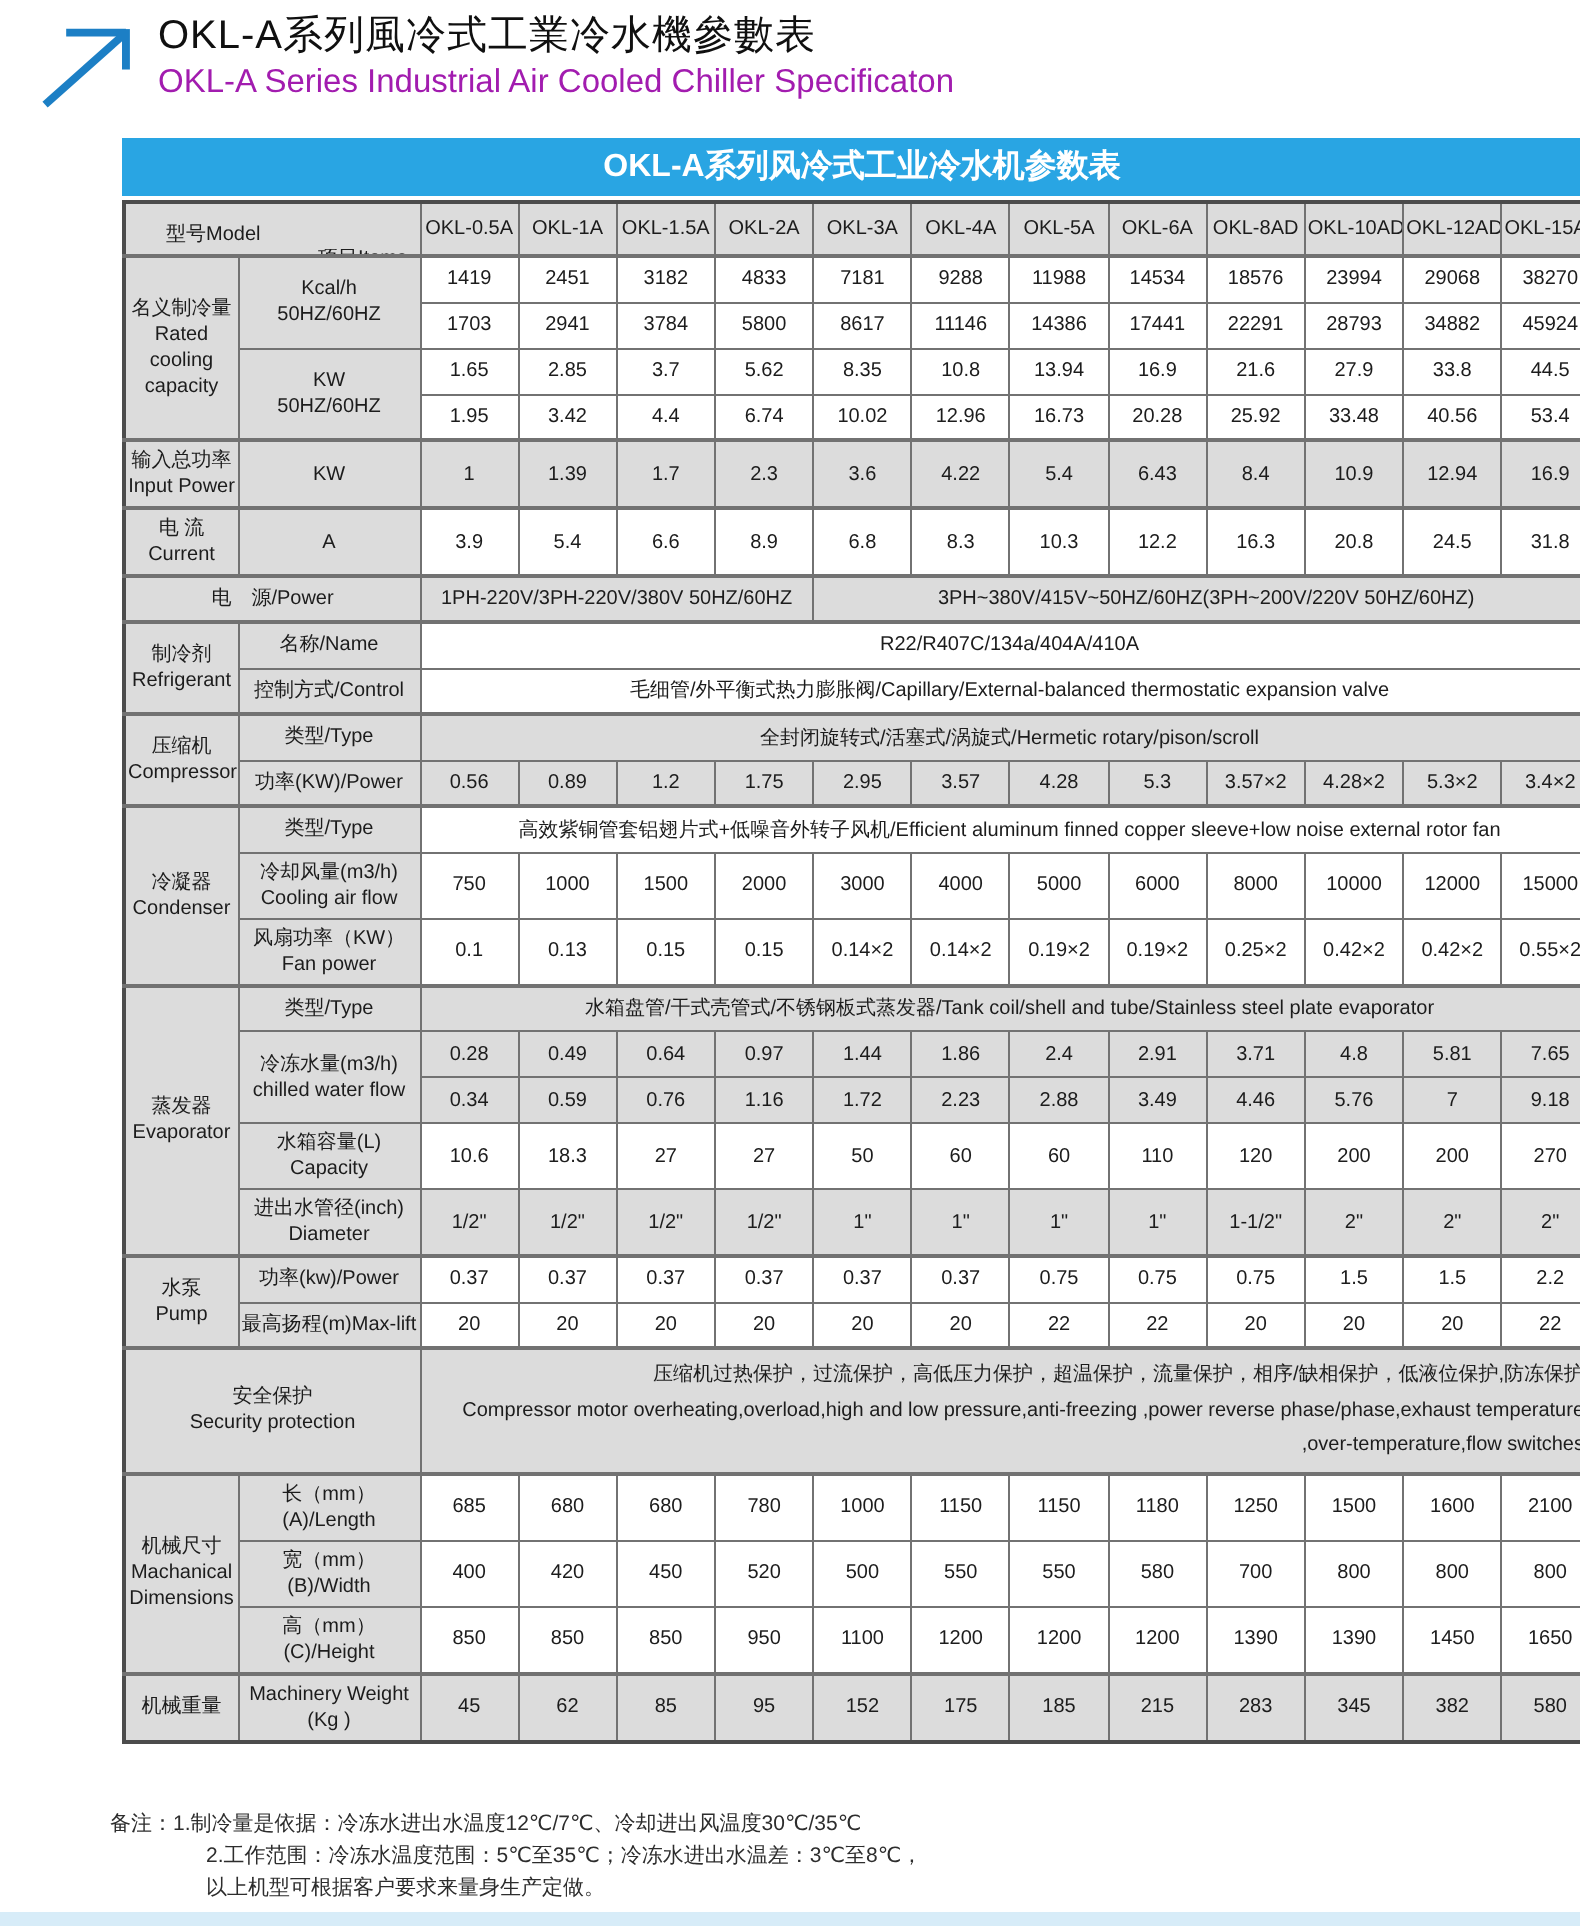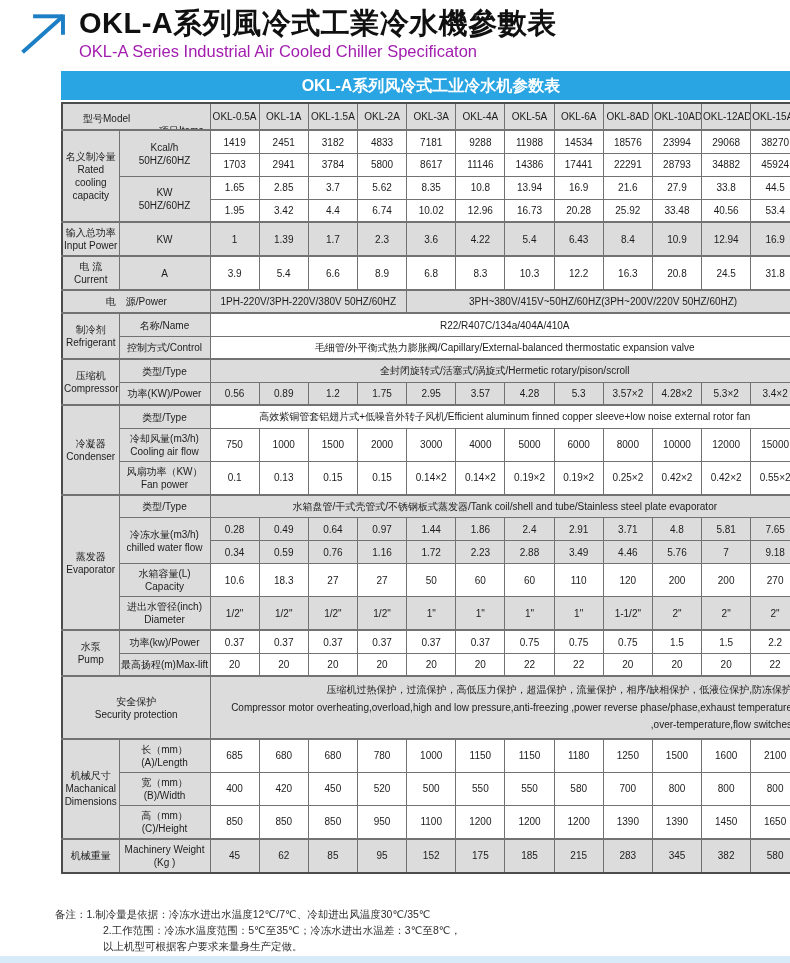--- a/index.html
+++ b/index.html
@@ -3,21 +3,21 @@
 <meta charset="utf-8">
 <style>
   html,body{margin:0;padding:0;background:#fff;}
   body{width:790px;height:963px;font-family:"Liberation Sans","DejaVu Sans",sans-serif;}
   .page{position:relative;width:790px;height:963px;background:#fff;overflow:hidden;}
 
   
   .masthead{display:flex;align-items:flex-start;padding:7px 0 0 12px;}
   .logo{width:58px;height:52px;color:var(--logo,#1c7fc5);flex:0 0 auto;}
   .titles{margin-left:9px;}
-  .title-cn{font-size:29px;font-weight:700;color:#101010;letter-spacing:.5px;line-height:1.15;}
+  .title-cn{font-size:20px;font-weight:400;color:#101010;letter-spacing:.5px;line-height:1.15;}
   .title-en{font-size:16.5px;color:#a21caf;margin-top:2px;}
 
   
   .table-wrap{margin:10px 0 0 25px;width:740px;padding-left:36px;}
   .blue-bar{background:var(--accent,#29a5e3);color:#fff;text-align:center;font-size:16px;font-weight:700;height:29px;line-height:29px;margin-bottom:2px;}
   table{border-collapse:collapse;table-layout:fixed;width:740px;border:2px solid var(--borderdark,#4c4c4c);}
   th,td{border:1px solid #727272;font-size:10px;font-weight:400;color:#1c1c1c;text-align:center;vertical-align:middle;padding:3px 1px;background:#fff;}
   tr{height:23px;}
   tr.sec-start th,tr.sec-start td{border-top-width:2px;}
   .s-label,.i-label{background:var(--shade,#dcdcdc);white-space:pre-line;line-height:1.3;}

